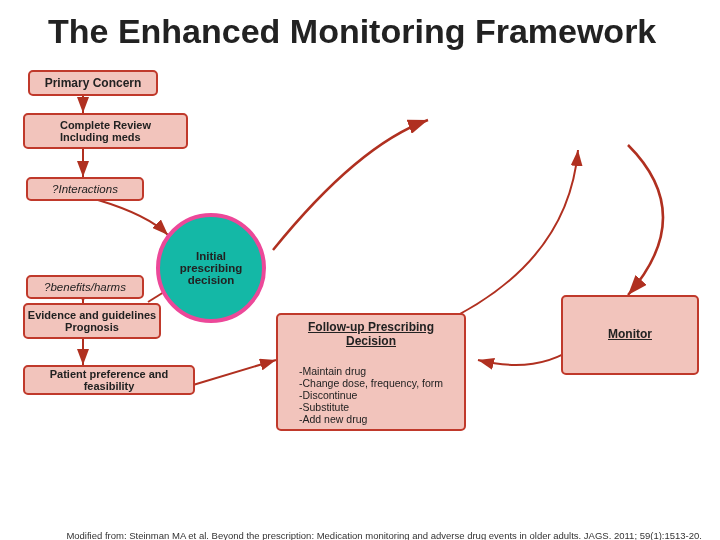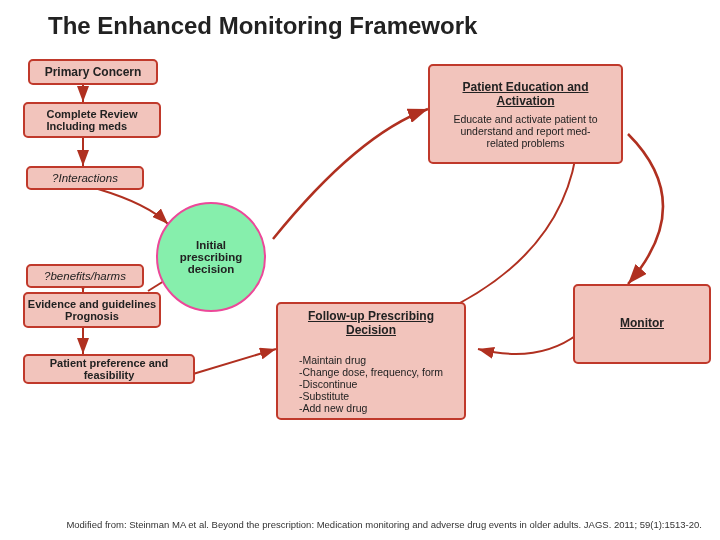--- a/index.html
+++ b/index.html
@@ -11,21 +11,21 @@
       overflow: hidden;
       position: relative;
     }
     .page {
       width: 720px;
       height: 540px;
       position: relative;
       padding: 12px 18px;
     }
     .title {
-      font-size: 24px;
+      font-size: 34px;
       font-weight: bold;
       color: #222;
       margin-bottom: 14px;
       margin-left: 30px;
     }
 
     .footer-note {
       font-size: 9.5px;
       color: #333;
       margin-top: 10px;
@@ -105,29 +105,29 @@
       <path d="M 610 80 Q 680 150 610 230" stroke="#b03020" stroke-width="2.5" fill="none" marker-end="url(#arrowhead)"></path>
 
       <path d="M 560 280 Q 520 310 460 295" stroke="#b03020" stroke-width="2" fill="none" marker-end="url(#arrowhead)"></path>
 
       <path d="M 420 260 Q 550 200 560 85" stroke="#b03020" stroke-width="2" fill="none" marker-end="url(#arrowhead)" stroke-dasharray="0"></path>
 
     </svg>
 
     <div class="pos-box bold" style="left:10px; top:5px; width:130px; height:26px; font-size:12px;">Primary Concern</div>
 
-    <div class="pos-box bold" style="left:5px; top:48px; width:138px; height:36px; font-size:11px; text-align:left; padding-left:6px;">
+    <div class="pos-box bold" style="left:5px; top:48px; width:165px; height:36px; font-size:11px; text-align:left; padding-left:6px;">
       <span style="white-space:pre;">Complete Review
 Including meds</span>
     </div>
 
     <div class="pos-box italic" style="left:8px; top:112px; width:118px; height:24px; font-size:11.5px;">?Interactions</div>
 
     <div style="position:absolute; left:138px; top:148px; width:110px; height:110px;
-                border:2px solid #ec4899; border-radius:50%; background:#86efac;
+                border:4px solid #ec4899; border-radius:50%; background:#14b8a6;
                 display:flex; align-items:center; justify-content:center;
                 text-align:center; font-size:11.5px; font-weight:bold; color:#222; padding:6px;">
       <span style="white-space:pre;">Initial
 prescribing
 decision</span>
     </div>
 
     <div class="pos-box bold" style="left:5px; top:238px; width:138px; height:36px; font-size:11px;">
       <span style="white-space:pre;">Evidence and guidelines
 Prognosis</span>
@@ -144,32 +144,21 @@
       </div>
       <div style="font-size:10.5px; text-align:left;">
         <span style="white-space:pre;">-Maintain drug
 -Change dose, frequency, form
 -Discontinue
 -Substitute
 -Add new drug</span>
       </div>
     </div>
 
-    <div class="pos-box" style="left:410px; top:10px; width:195px; height:100px; font-size:11px; flex-direction:column; gap:2px;">
-      <div style="font-weight:bold; text-decoration:underline; font-size:12px; margin-bottom:3px;">
-        <span style="white-space:pre;">Patient Education and
-Activation</span>
-      </div>
-      <div style="font-size:10.5px; text-align:center;">
-        <span style="white-space:pre;">Educate and activate patient to
-understand and report med-
-related problems</span>
-      </div>
-    </div>
 
-    <div class="pos-box" style="left:555px; top:230px; width:138px; height:80px; font-size:11px; flex-direction:column; gap:2px;">
+    <div class="pos-box" style="left:543px; top:230px; width:138px; height:80px; font-size:11px; flex-direction:column; gap:2px;">
       <div style="font-weight:bold; text-decoration:underline; font-size:12px; margin-bottom:2px;">Monitor</div>
     </div>
 
   </div>
 
   <div class="footer-note" style="margin-top:4px; margin-left:12px;text-align:right;">Modified from: Steinman MA et al. Beyond the prescription: Medication monitoring and adverse drug events in older adults. JAGS. 2011; 59(1):1513-20.</div>
 </div>
 
 </body></html>

